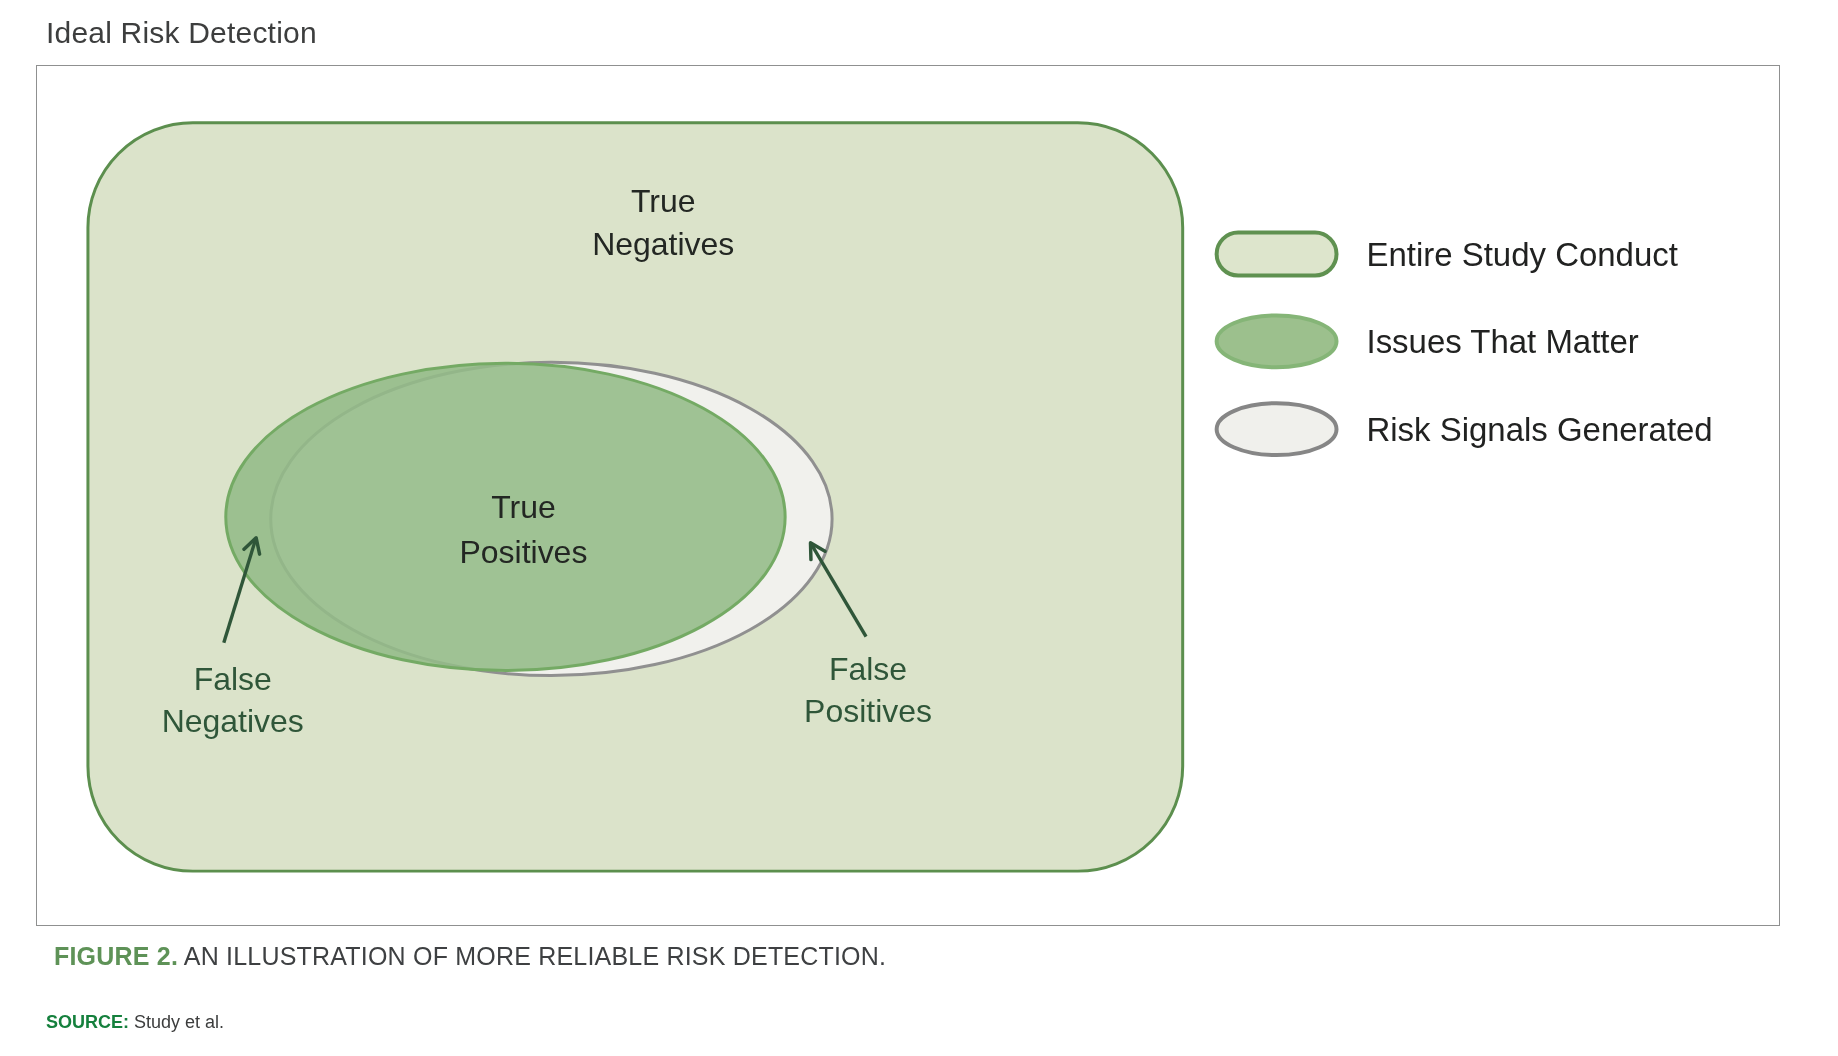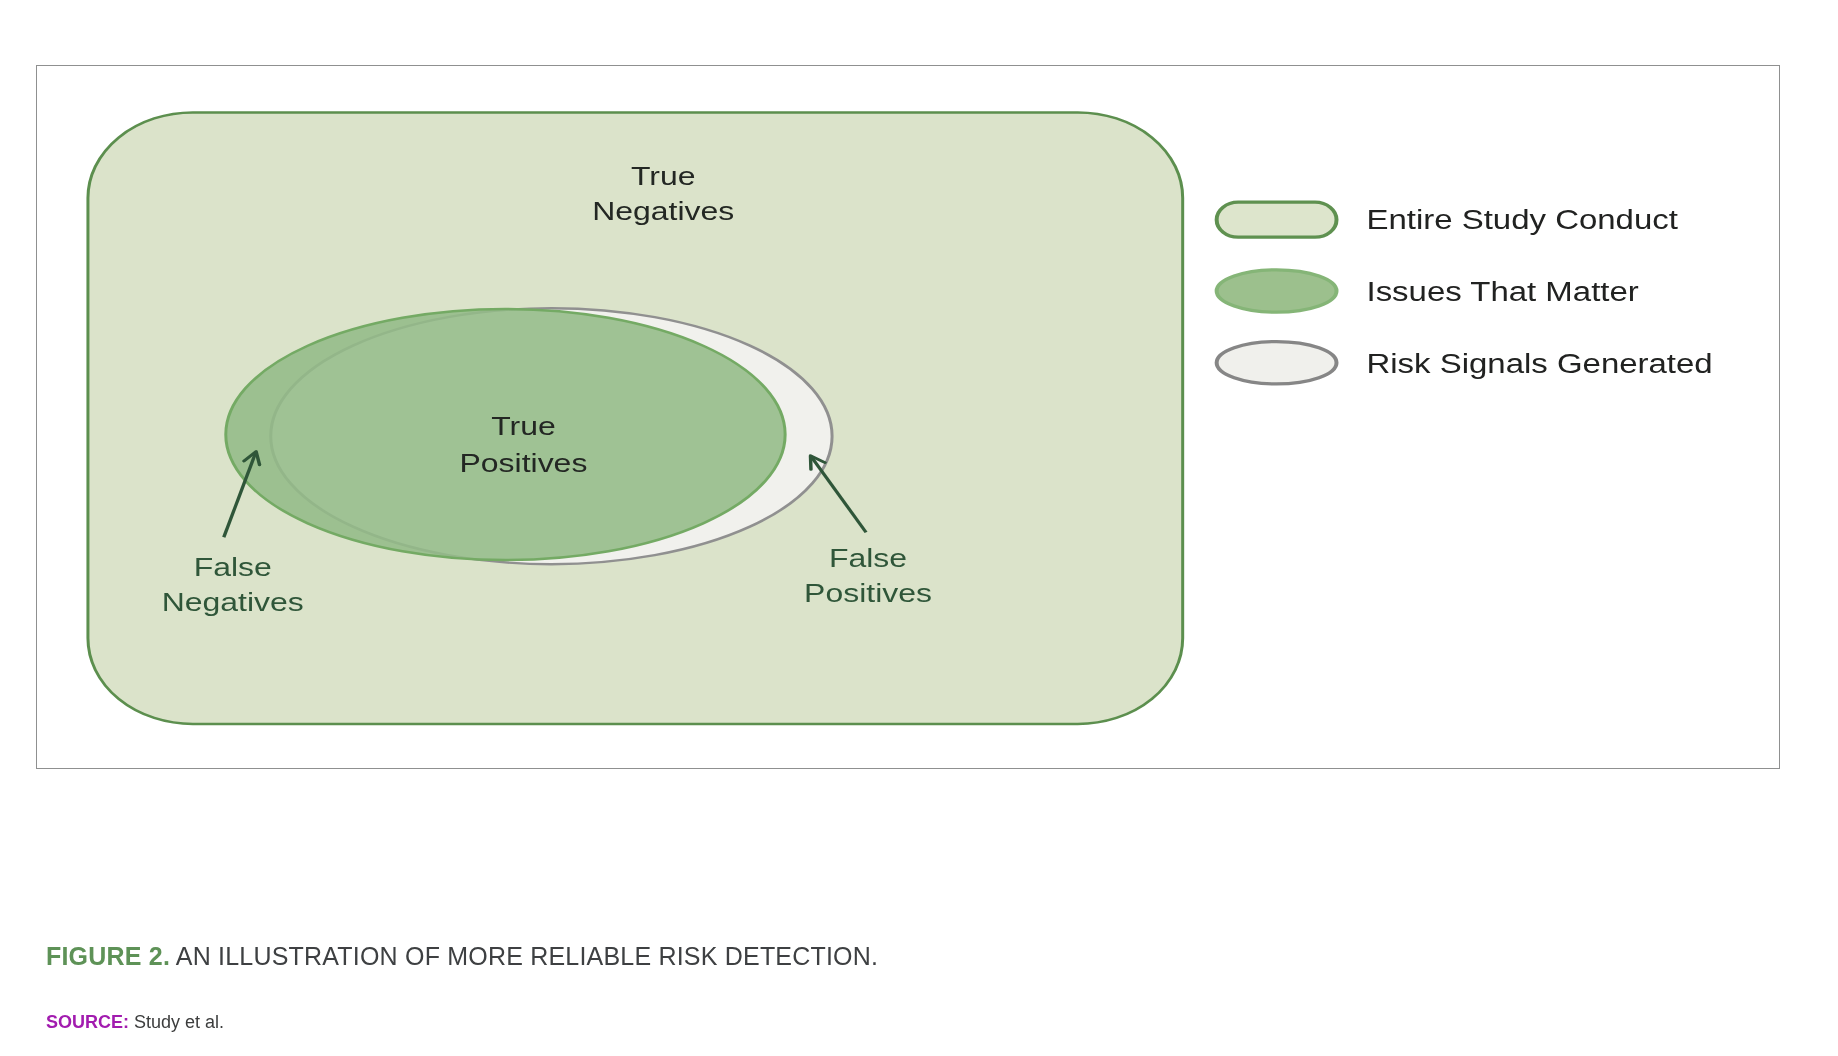--- a/index.html
+++ b/index.html
@@ -21,21 +21,21 @@
     top: 16px;
     font-size: 30px;
     color: #3d3e3e;
     letter-spacing: 0.2px;
   }
   #frame {
     position: absolute;
     left: 36px;
     top: 65px;
     width: 1744px;
-    height: 704px;
+    height: 861px;
     border: 1.5px solid #8f9090;
     box-sizing: border-box;
     background: #ffffff;
   }
   #frame svg {
     display: block;
     width: 100%;
     height: 100%;
   }
   svg text {
@@ -58,39 +58,41 @@
     left: 46px;
     top: 942px;
     font-size: 25px;
     color: #3e4042;
     letter-spacing: 0.2px;
     white-space: nowrap;
   }
   #caption .fig-label {
     color: #5e9257;
     font-weight: 700;
+    margin-left: 8px;
   }
   #source-line {
     position: absolute;
     left: 46px;
     top: 1012px;
     font-size: 18px;
     color: #3c3d3d;
     white-space: nowrap;
   }
   #source-line .src-label {
-    color: #a21caf;
+    color: #15803d;
     font-weight: 700;
   }
 </style>
 </head>
 <body>
 
 <div id="stage">
 
+  <div id="fig-title">Ideal Risk Detection</div>
 
   <div id="frame">
     <svg viewBox="0 0 1744 861" preserveAspectRatio="none">
       <defs>
         <marker id="arrowhead" viewBox="0 0 10 10" refX="7.6" refY="5" markerWidth="6" markerHeight="6" orient="auto-start-reverse">
           <path d="M1,1 L8.2,5 L1,9" fill="none" stroke="#2f5639" stroke-width="1.7" stroke-linecap="round" stroke-linejoin="round"></path>
         </marker>
       </defs>
 
       <rect x="51" y="57" width="1096" height="750" rx="105" ry="105" stroke-width="3" fill="#dbe3ca" stroke="#5c8f4e"></rect>

